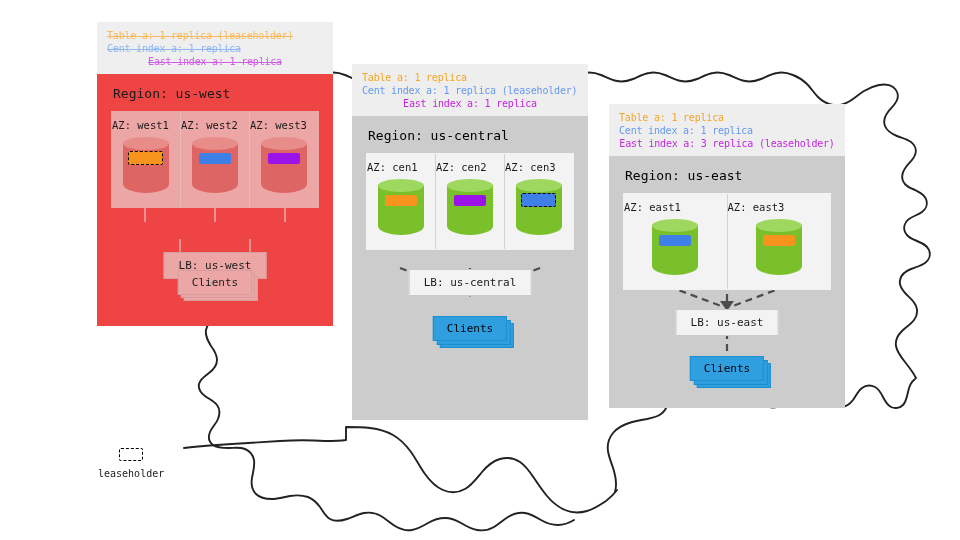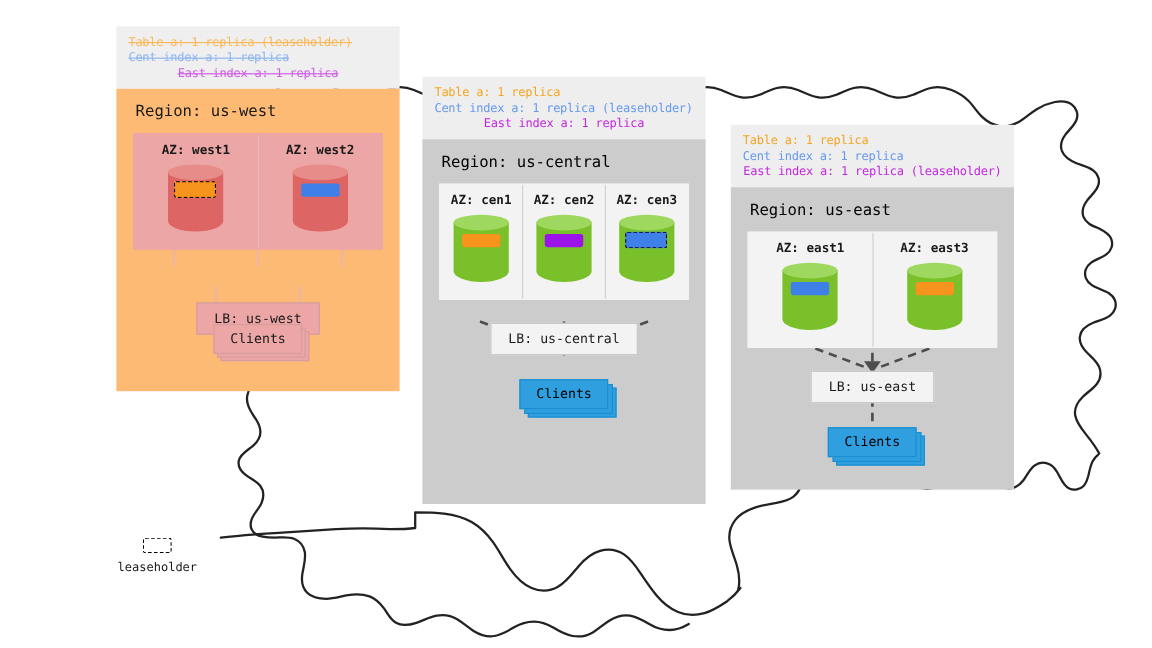--- a/index.html
+++ b/index.html
@@ -43,21 +43,21 @@
   .faded .legend-strip { background: #efefef; }
   .faded .legend-line { text-decoration: line-through; }
   .faded .legend-line.c-table { color: #f7b95c; }
   .faded .legend-line.c-cent  { color: #8fb6f0; }
   .faded .legend-line.c-east  { color: #cf5fe5; }
 
   .region-body {
     position: relative;
     background: #cccccc;
   }
-  .region-body.west { background: #fdba74; }
+  .region-body.west { background: #ef4444; }
 
   .region-title {
     font-size: 13px;
     color: #000000;
     padding: 12px 0 10px 16px;
   }
   .west .region-title { color: #1a1a1a; }
 
   
   .az-row {
@@ -66,23 +66,22 @@
     background: #f3f3f3;
     margin: 0 14px;
     border: 1px solid #f3f3f3;
   }
   .west .az-row { background: #eda6a6; border-color: #eda6a6; }
 
   .az-cell {
     flex: 1 1 0;
     position: relative;
     padding: 7px 0 10px 0;
-    text-align: center;
+    text-align: left;
     border-right: 1px solid #d2d2d2;
-    font-weight: bold;
   }
   .az-cell:last-child { border-right: none; }
   .west .az-cell { border-right: 1px solid #e8baba; }
   .west .az-cell:last-child { border-right: none; }
 
   .az-label {
     font-size: 10.5px;
     color: #1a1a1a;
     margin-bottom: 6px;
     white-space: nowrap;
@@ -553,20 +552,28 @@
           </div>
         </div>
         <div class="az-cell">
           <div class="az-label">AZ: west2</div>
           <div class="cyl">
             <div class="body"></div>
             <div class="top"></div>
             <div class="chip" style="background:#3f7fe8;"></div>
           </div>
         </div>
+        <div class="az-cell">
+          <div class="az-label">AZ: west3</div>
+          <div class="cyl">
+            <div class="body"></div>
+            <div class="top"></div>
+            <div class="chip" style="background:#9b13e8;"></div>
+          </div>
+        </div>
       </div>
 
       <div class="lb-box" style="left:118px; top:142px;margin-top:36px;">LB: us-west</div>
 
       <div class="clients-wrap" style="left:118px; top:196px;">
         <div class="clients-shadow" style="left:6px; top:6px;"></div>
         <div class="clients-shadow" style="left:3px; top:3px;"></div>
         <div class="clients-box">Clients</div>
       </div>
     </div>
@@ -627,21 +634,21 @@
         <div class="clients-shadow" style="left:4px; top:4px;"></div>
         <div class="clients-box">Clients</div>
       </div>
     </div>
   </div>
 
   <div class="region-panel" style="left:609px; top:104px; width:236px;">
     <div class="legend-strip">
       <div class="legend-line c-table">Table a: 1 replica</div>
       <div class="legend-line c-cent">Cent index a: 1 replica</div>
-      <div class="legend-line c-east">East index a: 1 replica (leaseholder)</div>
+      <div class="legend-line c-east">East index a: 3 replica (leaseholder)</div>
     </div>
     <div class="region-body" style="height:252px;">
       <div class="region-title">Region: us-east</div>
 
       <svg class="connectors" viewBox="0 0 236 252" xmlns="http://www.w3.org/2000/svg">
         <g stroke="#4d4d4d" stroke-width="2.2" fill="none" stroke-dasharray="7,5">
           <path d="M48,126 L112,150"></path>
           <path d="M188,126 L124,150"></path>
           <path d="M118,126 L118,150"></path>
         </g>

